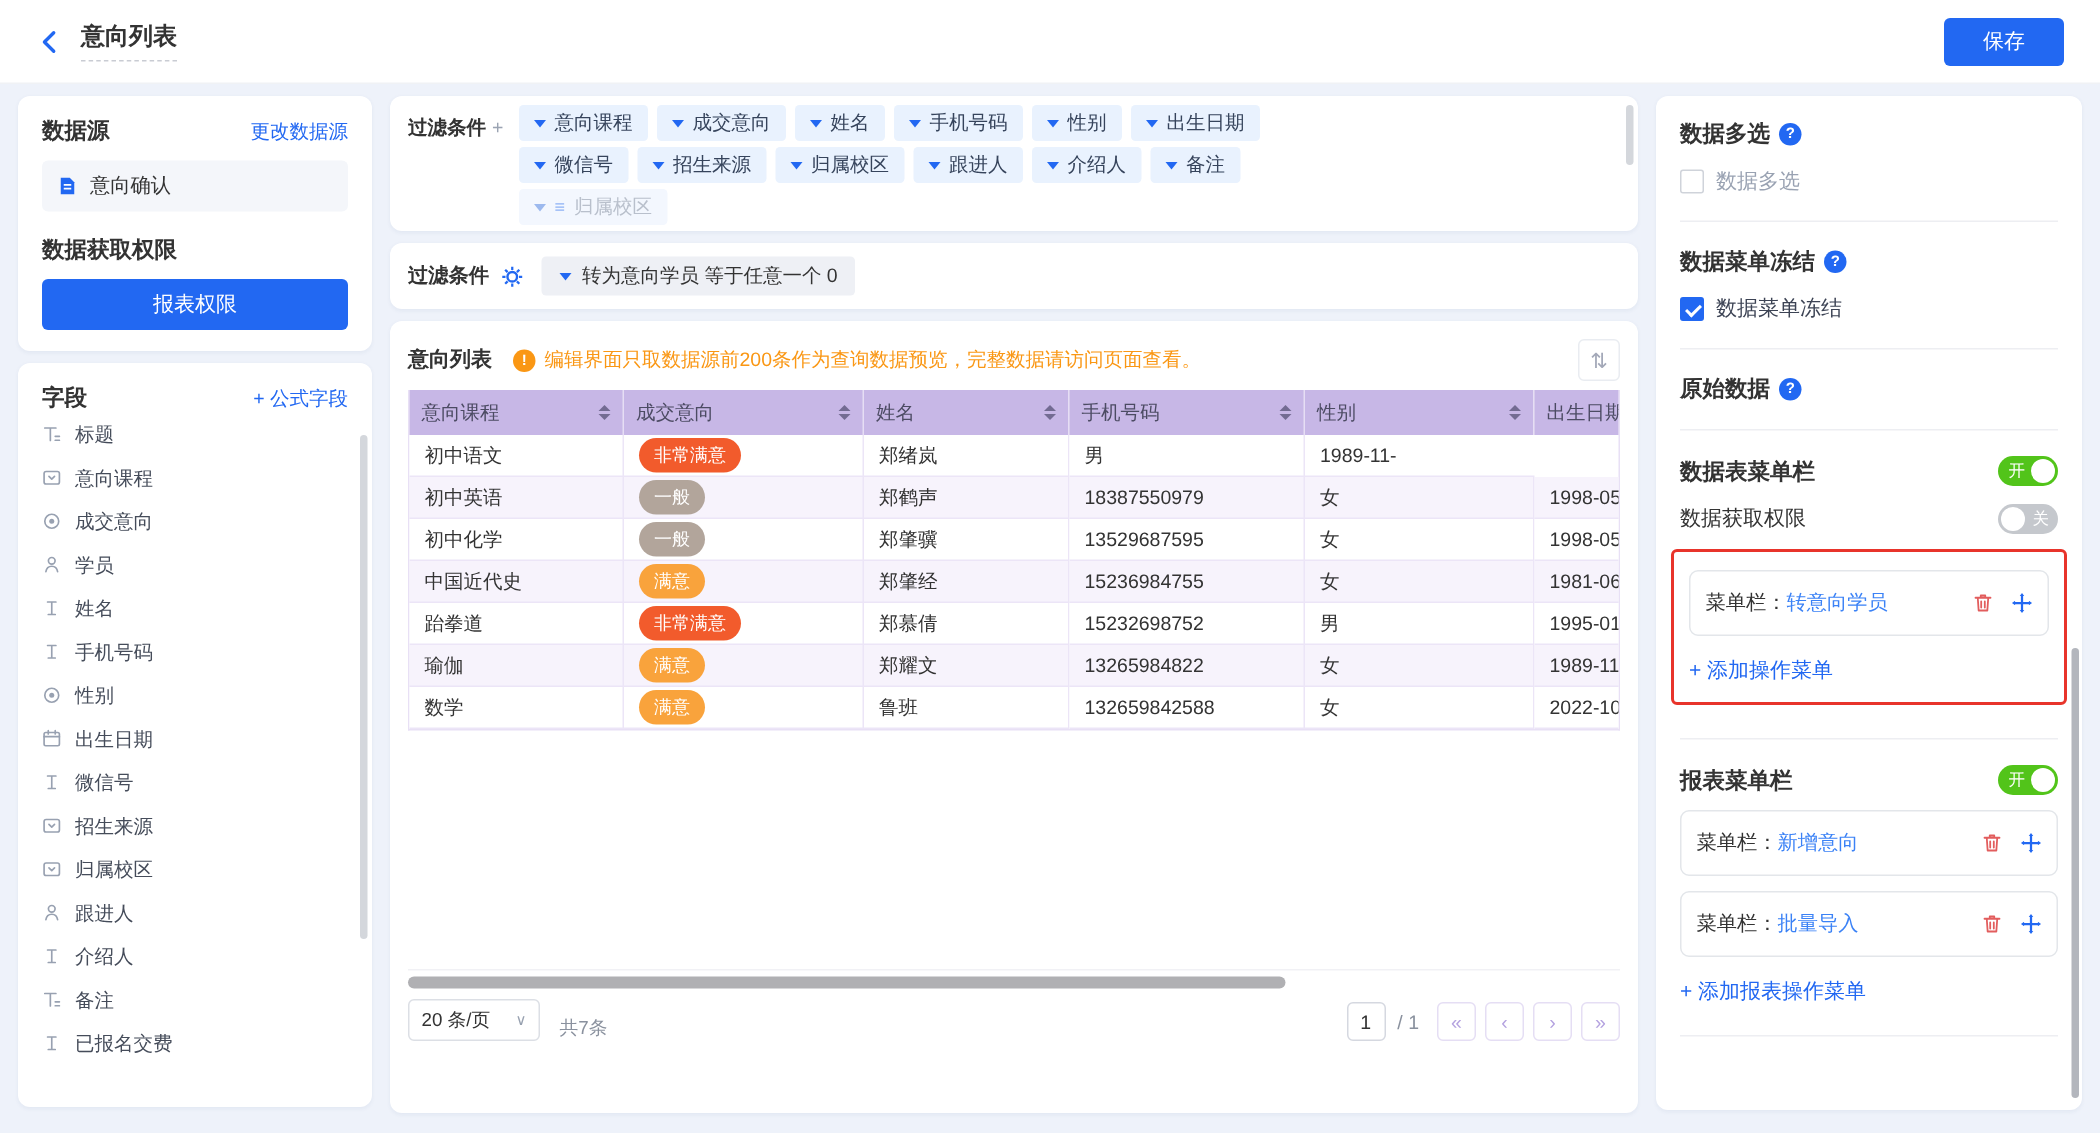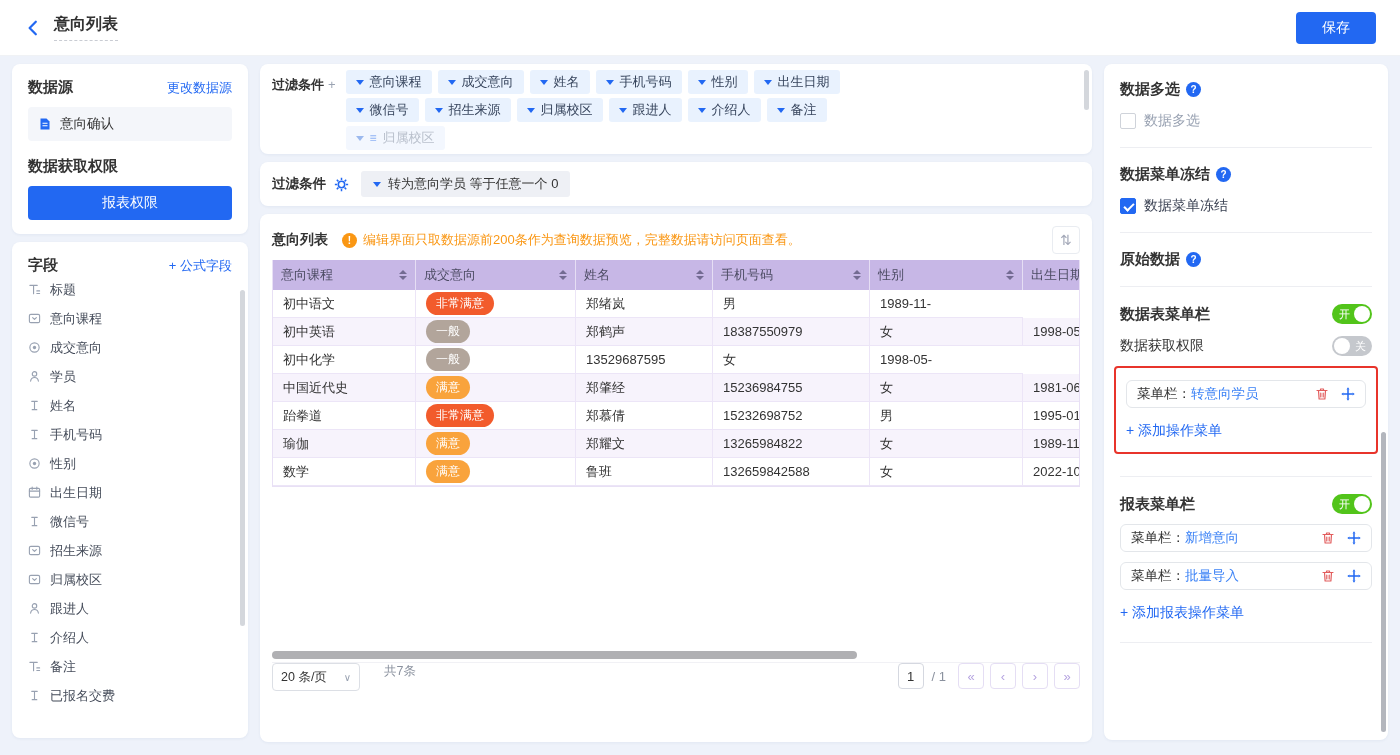--- a/index.html
+++ b/index.html
@@ -68,21 +68,21 @@
   .thead .cell{background:var(--header-bg);color:#4c4b63;font-size:13px;height:30px;display:flex;align-items:center;justify-content:space-between;padding:0 8px;border-right:1px solid rgba(255,255,255,.55);cursor:pointer;overflow:hidden;white-space:nowrap}
   .thead .cell:last-child{border-right:none}
   .sorters{display:flex;flex-direction:column;gap:2px;margin-left:4px}
   .tri-up{width:0;height:0;border-left:4px solid transparent;border-right:4px solid transparent;border-bottom:4px solid #736b92}
   .tri-down{width:0;height:0;border-left:4px solid transparent;border-right:4px solid transparent;border-top:4px solid #736b92}
   .tbody .cell{height:28px;display:flex;align-items:center;padding:0 10px;font-size:13px;color:#333;border-right:1px solid #ece5f7;border-bottom:1px solid #ece5f7;background:#fff;overflow:hidden;white-space:nowrap}
   .tbody .cell:last-child{border-right:none}
   .tbody .trow.alt .cell{background:var(--row-alt)}
   .pill{display:inline-block;padding:4px 10px;border-radius:12px;color:#fff;font-size:12px;line-height:1.2}
   .hscroll{position:absolute;left:12px;top:437px;width:585px;height:8px;border-radius:4px;background:#b0b0b3;cursor:pointer}
-  .pager{position:absolute;left:12px;right:12px;top:448px;height:48px;border-top:1px solid #f1f1f5;display:flex;align-items:flex-start;gap:24px}
+  .pager{position:absolute;left:12px;right:12px;top:432px;height:48px;border-top:1px solid #f1f1f5;display:flex;align-items:flex-end;gap:13px}
   .psize{width:88px;height:28px;border:1px solid #dcdfe5;border-radius:4px;display:flex;align-items:center;justify-content:space-between;padding:0 8px;font-size:12.5px;color:#333;cursor:pointer;background:#fff}
   .psize .sel-caret{color:#98a1b0;font-size:10px}
   .ptotal{color:#8a919e;font-size:12.5px}
   .pright{margin-left:auto;display:flex;align-items:center;gap:8px}
   .pnum{width:26px;height:26px;border:1px solid #d5d8e0;border-radius:4px;display:flex;align-items:center;justify-content:center;font-size:13px;color:#333;background:#fff}
   .pof{color:#8a919e;font-size:13px}
   #pnav{display:flex;gap:6px;margin-left:4px}
   .pbtn{width:26px;height:26px;border:1px solid #e5def4;border-radius:4px;background:#fff;color:#b5a3e0;font-size:13px;display:flex;align-items:center;justify-content:center;cursor:pointer}
 
   
@@ -99,21 +99,21 @@
   .tg-label{font-size:14px;color:#333}
   .toggle{position:relative;width:40px;height:20px;border-radius:10px;font-size:11px;color:#fff;cursor:pointer;flex:none}
   .toggle.on{background:var(--toggle-on)}
   .toggle.off{background:var(--toggle-off)}
   .toggle .txt{position:absolute;top:3.5px;line-height:13px}
   .toggle.on .txt{left:7px}
   .toggle.off .txt{right:6px}
   .toggle .knob{position:absolute;top:2px;width:16px;height:16px;border-radius:50%;background:#fff}
   .toggle.on .knob{right:2px}
   .toggle.off .knob{left:2px}
-  .menu-row{height:28px;border:1px solid #e3e6ea;border-radius:6px;display:flex;align-items:center;padding:0 10px;margin-top:10px;font-size:13.5px;background:#fff;cursor:pointer}
+  .menu-row{height:44px;border:1px solid #e3e6ea;border-radius:6px;display:flex;align-items:center;padding:0 10px;margin-top:10px;font-size:13.5px;background:#fff;cursor:pointer}
   .menu-prefix{color:#333}
   .menu-val{color:#3b82f6}
   .mr-icons{margin-left:auto;display:flex;gap:12px;align-items:center}
   .mr-icons .ico{width:14px;height:14px;cursor:pointer}
   .ico-trash{color:var(--trash)}
   .ico-move{color:var(--accent)}
   .redbox{border:2px solid var(--danger);border-radius:4px;padding:2px 10px 12px;margin:10px -6px 0 -6px}
   .addlink{display:inline-block;color:var(--accent);font-size:14px;margin-top:14px;cursor:pointer;text-decoration:none}
   .right-scroll{right:2px;top:368px;height:300px;background:#b3b6bd}
 </style>
@@ -444,20 +444,21 @@
               <div class="cell">郑鹤声</div>
               <div class="cell">18387550979</div>
               <div class="cell">女</div>
               <div class="cell">1998-05-</div>
             </div>
             <div class="trow">
               <div class="cell">初中化学</div>
               <div class="cell">
                 <span class="pill" style="background:#b2a59b">一般</span>
               </div>
+              <div class="cell">郑肇骥</div>
               <div class="cell">13529687595</div>
               <div class="cell">女</div>
               <div class="cell">1998-05-</div>
             </div>
             <div class="trow alt">
               <div class="cell">中国近代史</div>
               <div class="cell">
                 <span class="pill" style="background:#f9a33c">满意</span>
               </div>
               <div class="cell">郑肇经</div>

